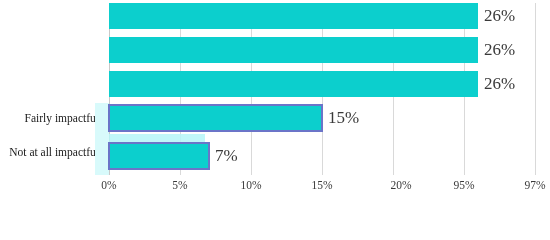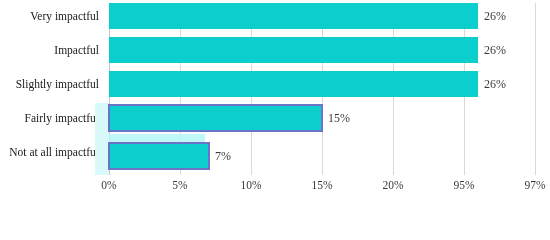--- a/index.html
+++ b/index.html
@@ -78,21 +78,21 @@
   .sel-band-left {
     position: absolute;
     background: #d8fafb;
   }
 
   .value-label {
     position: absolute;
     height: 26px;
     line-height: 26px;
     font-family: "Liberation Serif", "DejaVu Serif", serif;
-    font-size: 12px;
+    font-size: 17px;
     color: #3a3a3a;
     white-space: nowrap;
   }
 
   
   #value-axis {
     position: absolute;
     left: 109px;
     top: 177px;
     width: 426px;
@@ -107,23 +107,20 @@
     color: #3a3a3a;
     white-space: nowrap;
   }
 </style>
 </head>
 <body>
 
 <div id="chart-root">
 
   <div id="category-axis">
-    <div class="cat-label" style="top:3px;">Very impactful</div>
-    <div class="cat-label" style="top:37px;">Impactful</div>
-    <div class="cat-label" style="top:71px;">Slightly impactful</div>
     <div class="cat-label" style="top:105px;">Fairly impactful</div>
     <div class="cat-label" style="top:139px;">Not at all impactful</div>
   </div>
 
   <div id="plot-area">
 
     <div class="gridline axis-zero" style="left:0px;"></div>
     <div class="gridline" style="left:71px;"></div>
     <div class="gridline" style="left:142px;"></div>
     <div class="gridline" style="left:213px;"></div>
@@ -145,18 +142,18 @@
     <div class="value-label" style="left:375px; top:68px;">26%</div>
     <div class="value-label" style="left:219px; top:102px;">15%</div>
     <div class="value-label" style="left:106px; top:140px;">7%</div>
   </div>
 
   <div id="value-axis">
     <div class="tick-label" style="left:0px;">0%</div>
     <div class="tick-label" style="left:71px;">5%</div>
     <div class="tick-label" style="left:142px;">10%</div>
     <div class="tick-label" style="left:213px;">15%</div>
-    <div class="tick-label" style="left:284px;">20%</div>
+    <div class="tick-label" style="left:292px;">20%</div>
     <div class="tick-label" style="left:355px;">95%</div>
     <div class="tick-label" style="left:426px;">97%</div>
   </div>
 
 </div>
 
 </body></html>

